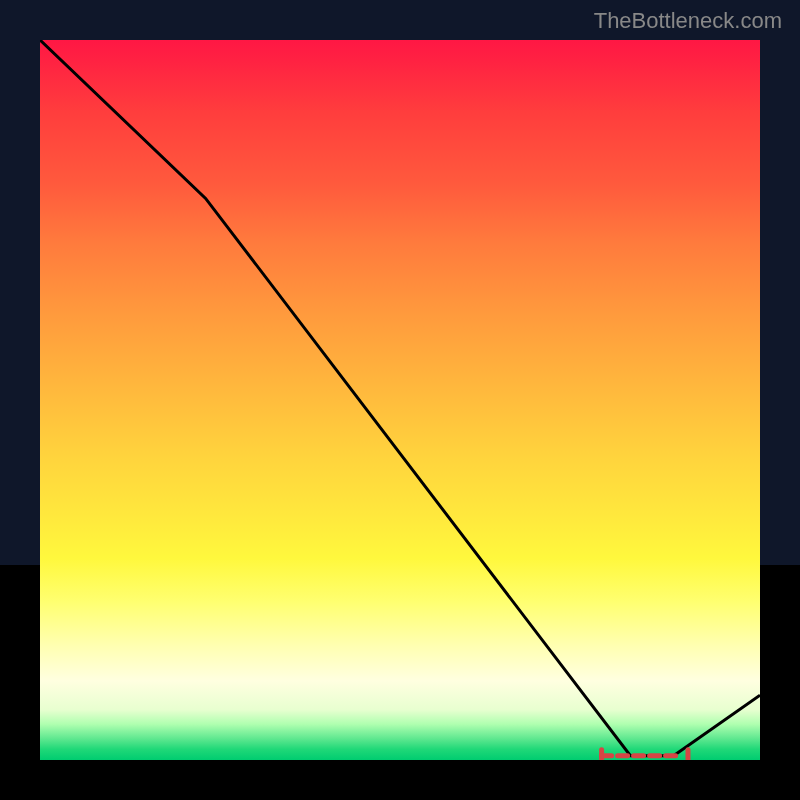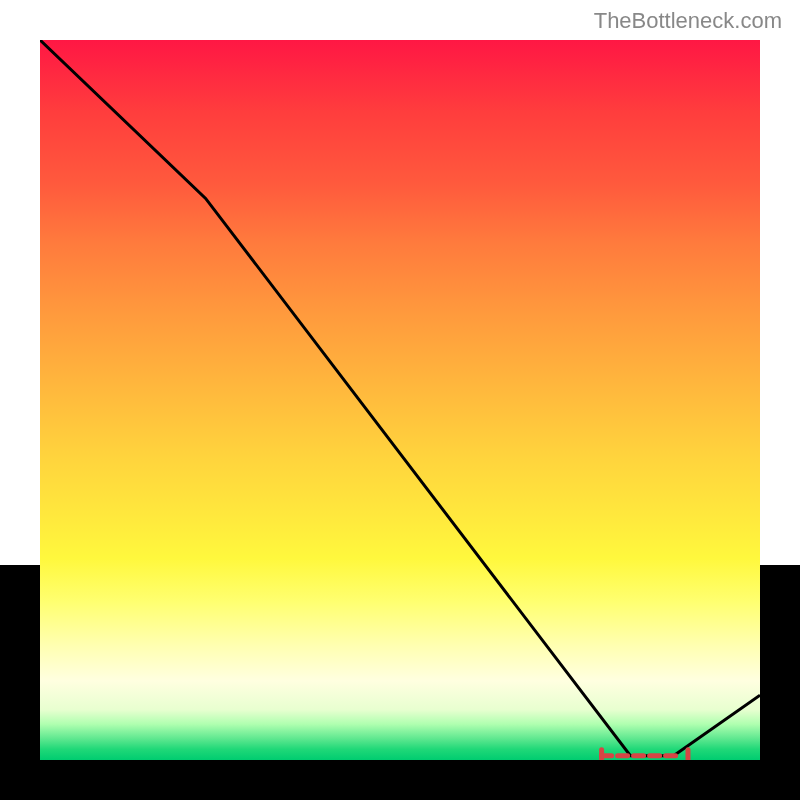--- a/index.html
+++ b/index.html
@@ -8,21 +8,21 @@
     background: #000;
     width: 800px;
     height: 800px;
     overflow: hidden;
     font-family: Arial, sans-serif;
   }
   .chart-container {
     position: relative;
     width: 800px;
     height: 565px;
-    background: #ffffff;
+    background: #0f172a;
   }
   .watermark {
     position: absolute;
     top: 8px;
     right: 18px;
     color: #888;
     font-size: 22px;
     font-weight: 500;
     z-index: 10;
   }

